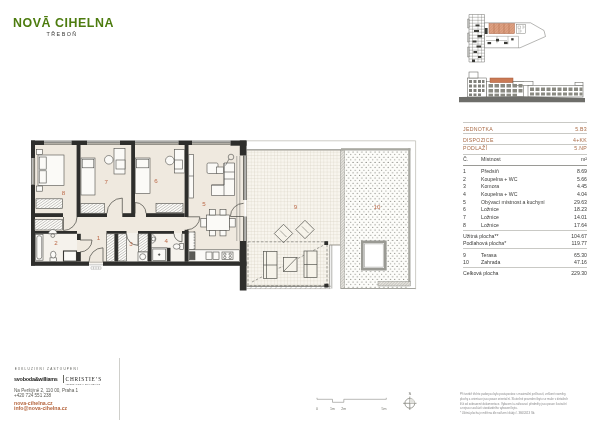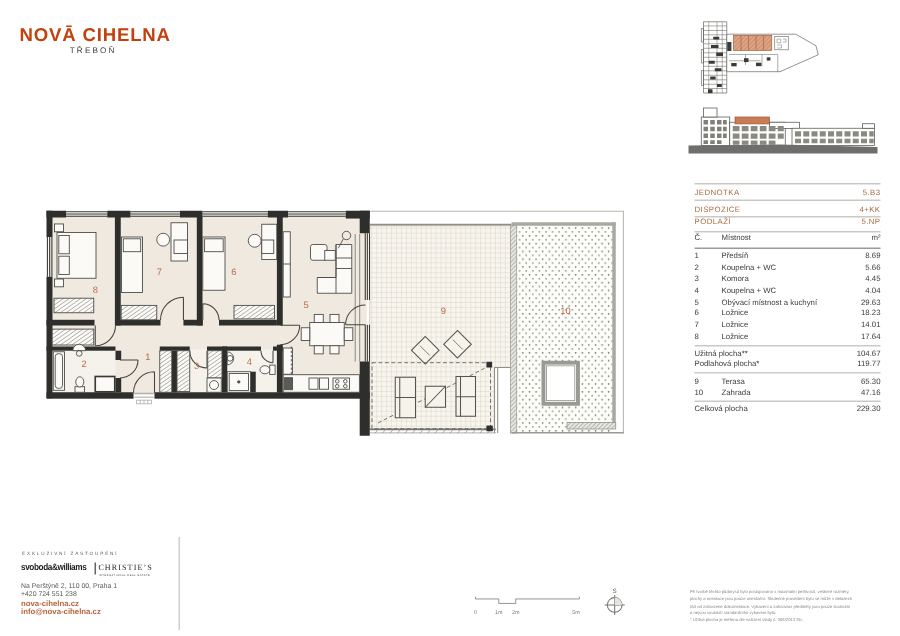--- a/index.html
+++ b/index.html
@@ -3,21 +3,21 @@
 <meta charset="utf-8">
 <style>
   html,body{margin:0;padding:0;}
   body{width:600px;height:424px;background:#ffffff;position:relative;overflow:hidden;
        font-family:"Liberation Sans", sans-serif;}
   .abs{position:absolute;}
 </style>
 </head>
 <body>
 
-<div class="abs" style="left:13px;top:16.2px;font-size:12.4px;font-weight:bold;letter-spacing:0.55px;color:#c2410c;">NOVĀ CIHELNA</div>
+<div class="abs" style="left:13px;top:16.2px;font-size:12.4px;font-weight:bold;letter-spacing:0.55px;color:#4d7c0f;">NOVĀ CIHELNA</div>
 
 <div class="abs" style="left:46.5px;top:31.4px;font-size:5.4px;letter-spacing:1.45px;color:#3a3a38;">TŘEBOŇ</div>
 
 <svg class="abs" style="left:0;top:0;" width="600" height="424" viewBox="0 0 600 424">
 <defs>
 
   <pattern id="hatch" width="2.2" height="2.2" patternUnits="userSpaceOnUse" patternTransform="rotate(55)">
     <rect width="2.2" height="2.2" fill="#fbfaf7"></rect>
     <line x1="0" y1="0" x2="0" y2="2.2" stroke="#6e6e68" stroke-width="0.6"></line>
   </pattern>

